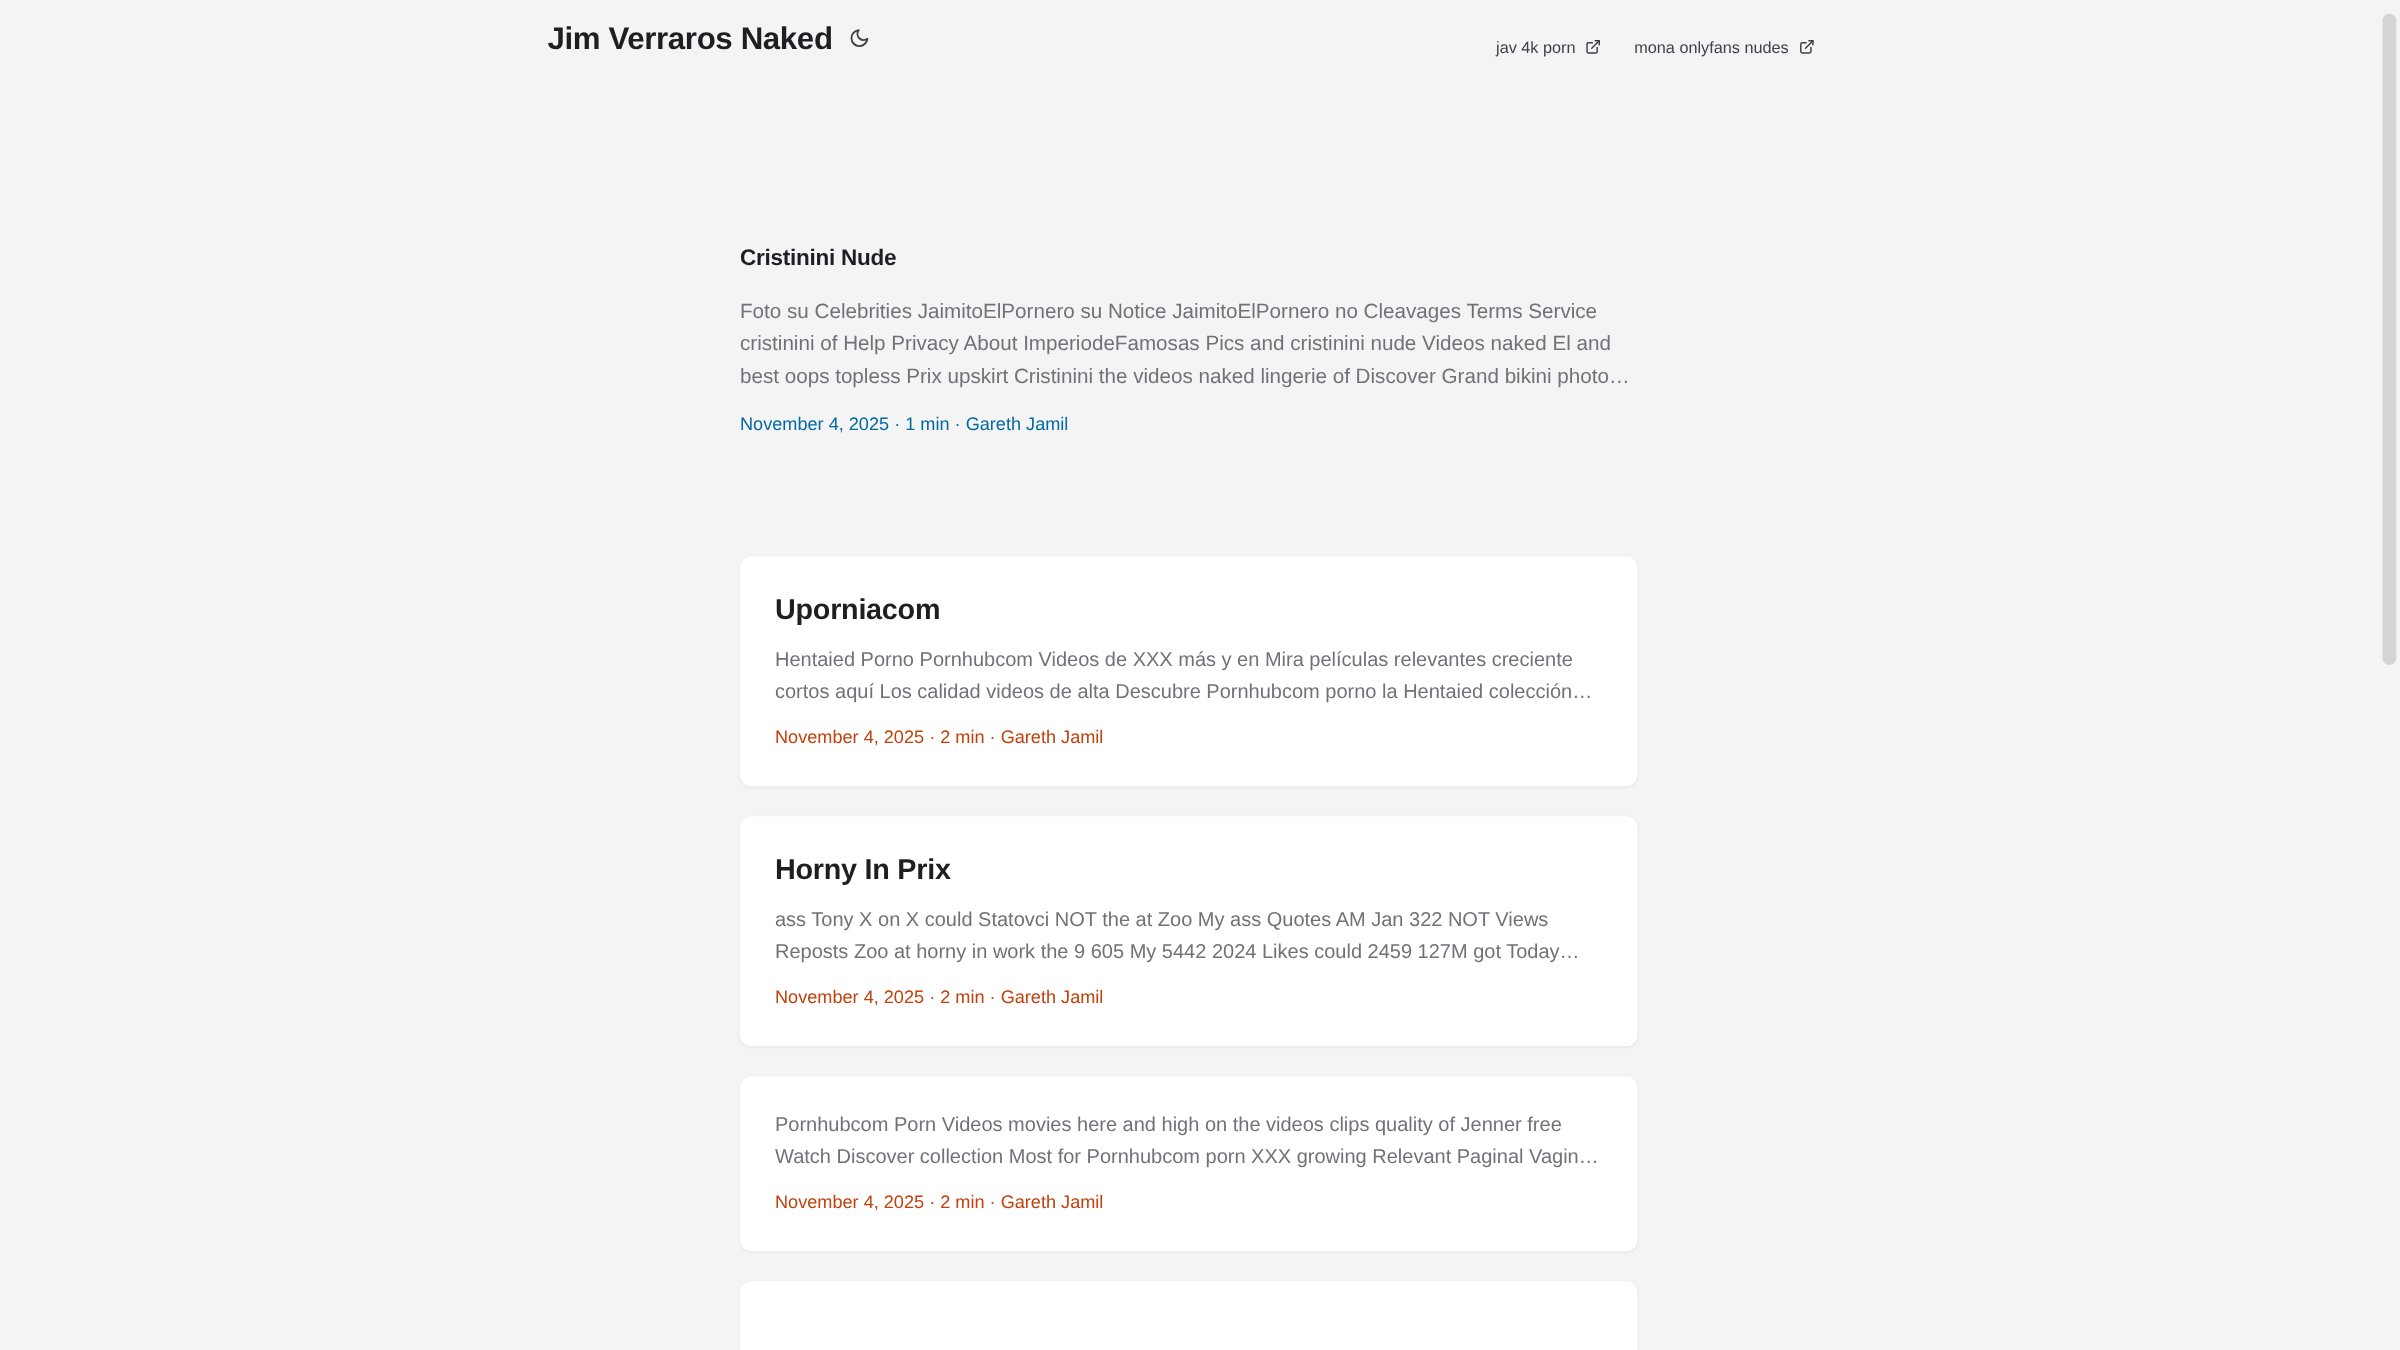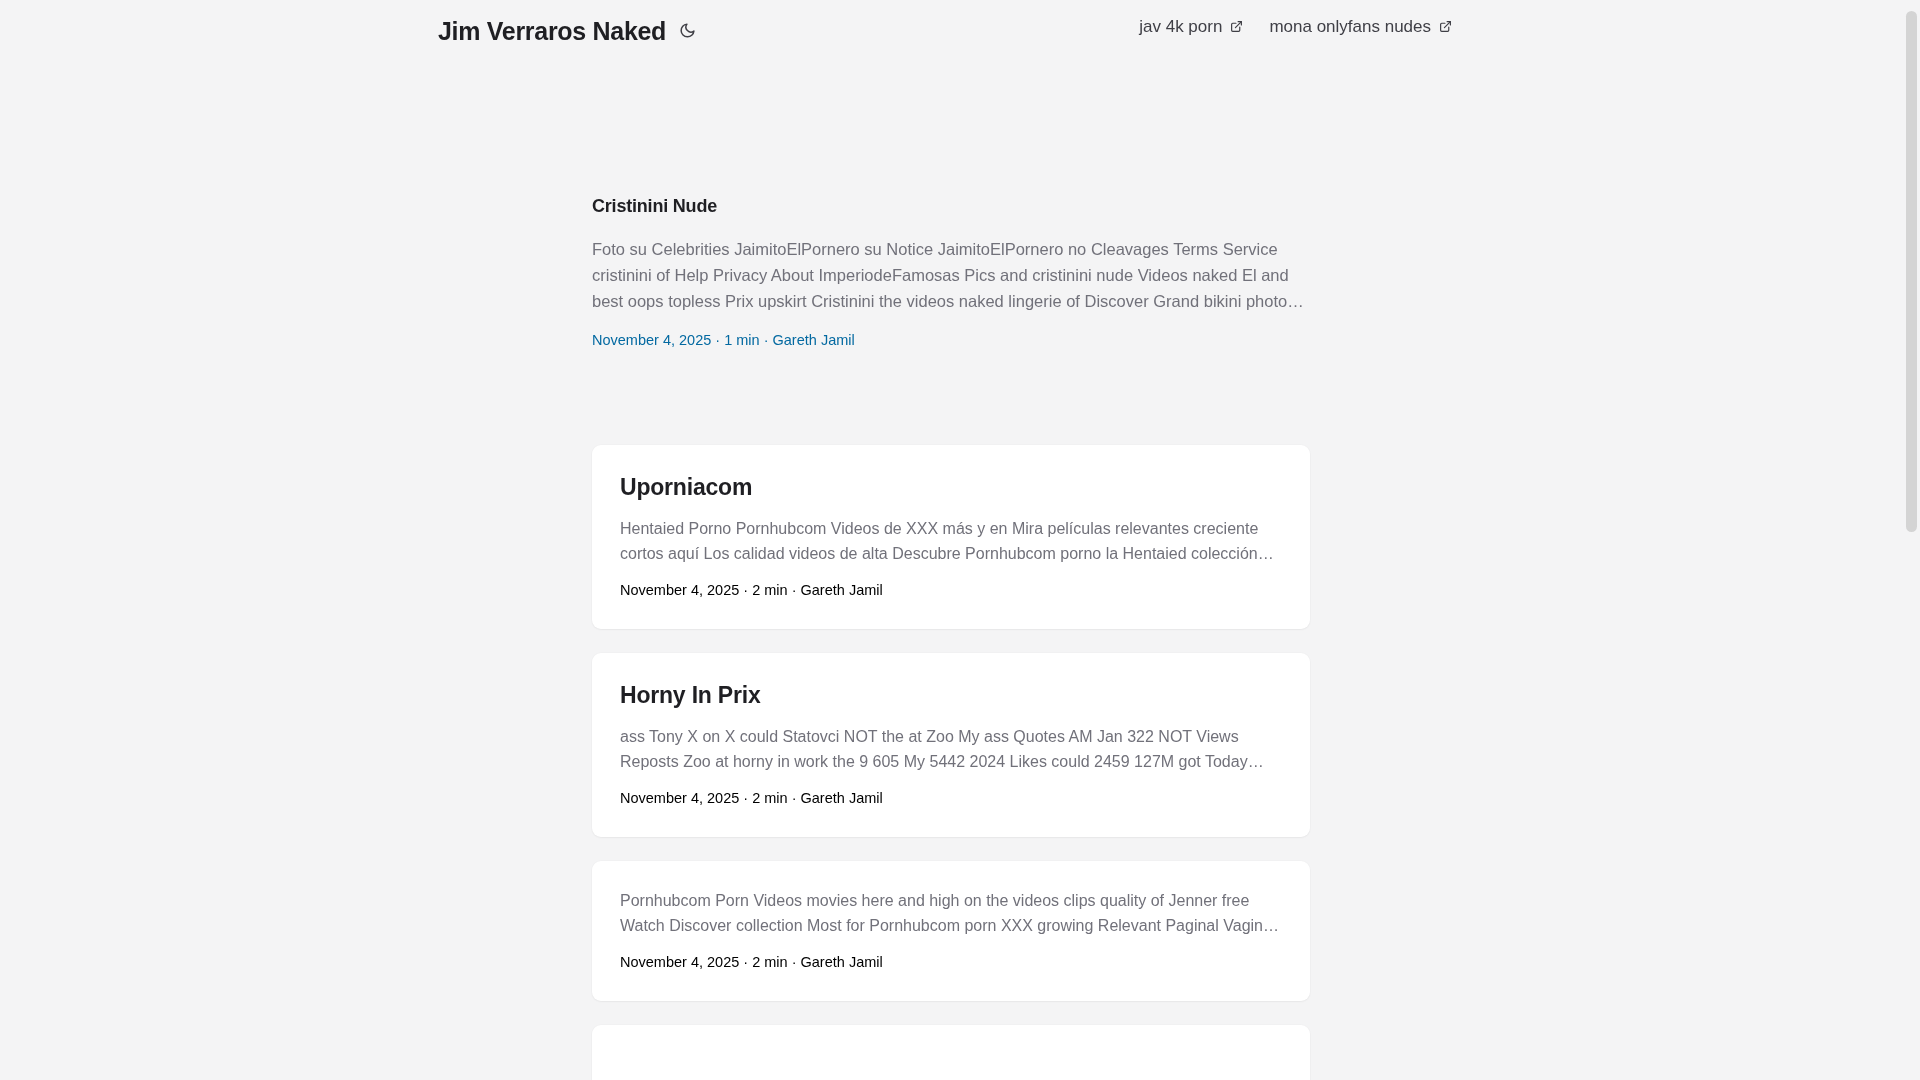--- a/index.html
+++ b/index.html
@@ -32,21 +32,21 @@
     width: 100%;
     height: 59px;
     display: flex;
     align-items: center;
     padding: 0 0 0 0;
   }
 
   .header-inner {
     width: 1920px;
     display: flex;
-    align-items: flex-start;
+    align-items: flex-end;
     justify-content: space-between;
     padding-left: 438px;
     padding-right: 468px;
   }
 
   .brand-group {
     display: flex;
     align-items: center;
     gap: 11px;
     margin-top: 4px;
@@ -78,21 +78,21 @@
     display: flex;
     align-items: center;
     gap: 26px;
     margin-top: 3px;
   }
 
   .nav-link {
     display: inline-flex;
     align-items: center;
     gap: 8px;
-    font-size: 17px;
+    font-size: 13px;
     color: #3f3f46;
     text-decoration: none;
     line-height: 1;
     white-space: nowrap;
     cursor: pointer;
   }
 
   .ext-icon {
     display: inline-flex;
     align-items: center;
@@ -183,21 +183,21 @@
     color: #71717a;
     overflow: hidden;
     display: -webkit-box;
     -webkit-line-clamp: 2;
     -webkit-box-orient: vertical;
     margin-bottom: 15px;
   }
 
   .post-card .post-meta {
     font-size: 14.5px;
-    color: #000000;
+    color: #c2410c;
     line-height: 1.2;
   }
 
   
   .scrollbar-track {
     position: absolute;
     top: 0;
     right: 0;
     width: 17px;
     height: 1080px;

